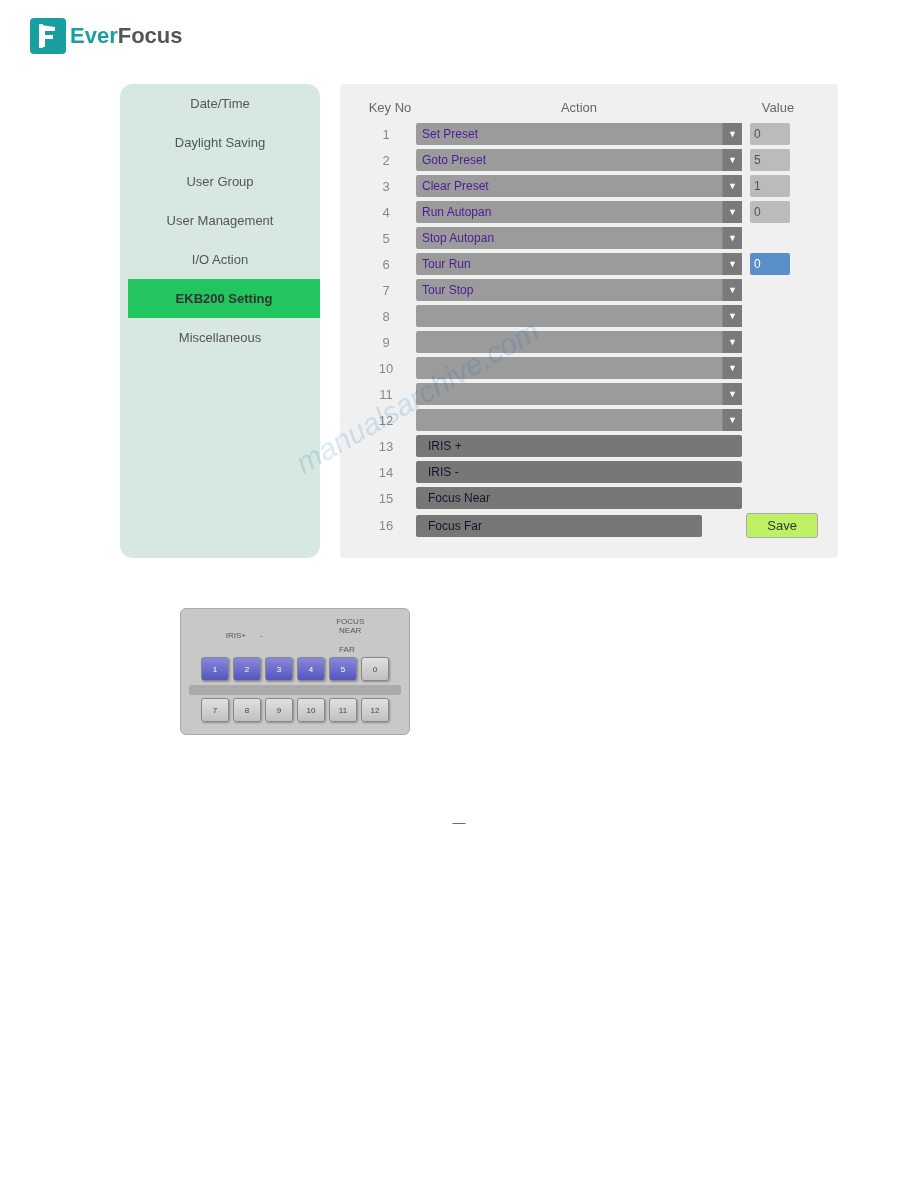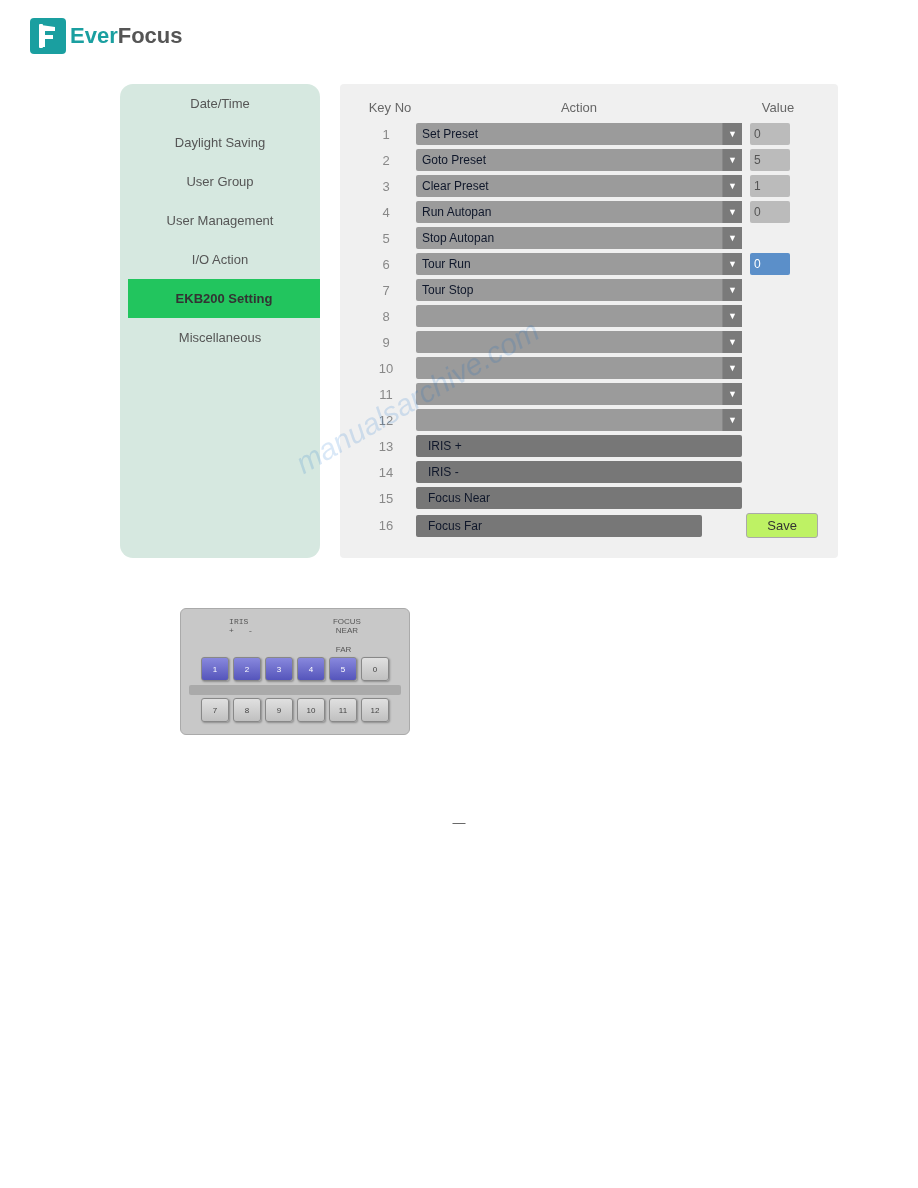--- a/index.html
+++ b/index.html
@@ -125,21 +125,21 @@
       align-items: center;
       justify-content: center;
       border-left: 1px solid #888;
       cursor: pointer;
       font-size: 9px;
       color: #fff;
       flex-shrink: 0;
     }
     .action-text {
       flex: 1;
-      color: #0f172a;
+      color: #4c1d95;
       padding: 0 6px;
       font-size: 12px;
       white-space: nowrap;
       overflow: hidden;
     }
     .row-value {
       width: 80px;
       display: flex;
       align-items: center;
       padding-left: 8px;
@@ -449,21 +449,21 @@
       </div>
     </div>
 
   </div>
 </div>
 
 <div class="keyboard-image">
   <div class="keyboard-box">
 
     <div style="display:flex; justify-content:space-around; margin-bottom:3px; font-size:8px; color:#555;">
-      <div style="display:flex; flex-direction:column; align-items:flex-start;font-family:Liberation Mono, monospace;">
+      <div style="display:flex; flex-direction:row; align-items:center;">
         <span>IRIS</span>
         <div style="display:flex; gap:14px;">
           <span>+</span>
           <span>-</span>
         </div>
       </div>
       <div style="display:flex; flex-direction:column; align-items:center;">
         <span>FOCUS</span>
         <div style="display:flex; gap:10px;flex-direction:column;">
           <span>NEAR</span>

